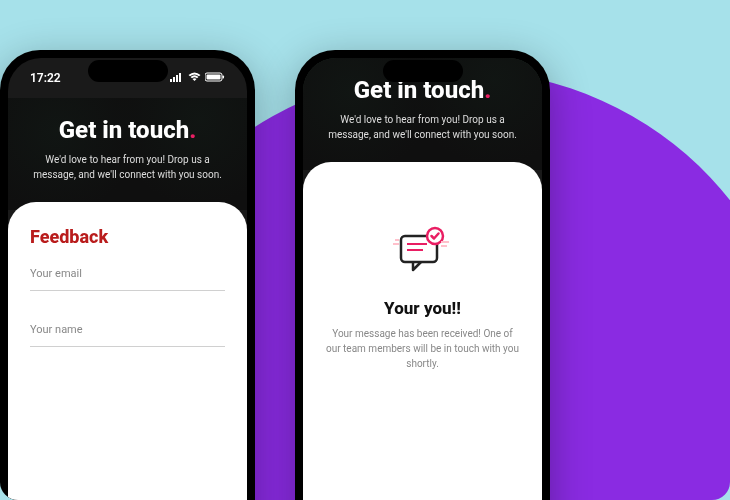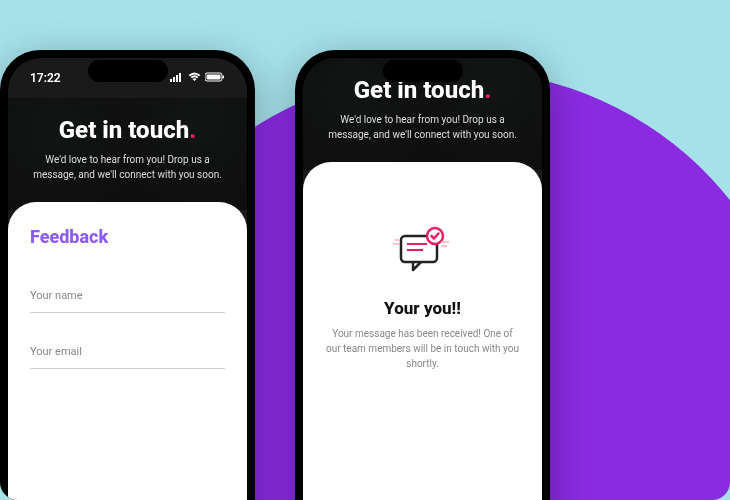--- a/index.html
+++ b/index.html
@@ -9,21 +9,21 @@
 .phone{width:255px;height:520px;background:#000;border-radius:40px;padding:8px;box-shadow:0 10px 40px rgba(0,0,0,.3);position:relative;overflow:hidden}
 .screen{width:100%;height:100%;border-radius:33px;overflow:hidden;background:#1a1a1a;position:relative;display:flex;flex-direction:column}
 .notch{position:absolute;top:10px;left:50%;transform:translateX(-50%);width:80px;height:22px;background:#000;border-radius:14px;z-index:10}
 .statusbar{height:40px;display:flex;justify-content:space-between;align-items:center;padding:0 22px 0 22px;color:#fff;font-size:12px;font-weight:600;position:relative;z-index:5}
 .status-icons{display:flex;gap:4px;align-items:center}
 .hero{padding:18px 20px 28px;text-align:center;background:linear-gradient(rgba(15,15,15,.85),rgba(15,15,15,.85)),radial-gradient(circle at 20% 30%,#1a3a2a,transparent 40%),radial-gradient(circle at 80% 20%,#1a3a2a,transparent 40%),#0f0f0f}
 .hero h1{color:#fff;font-size:24px;font-weight:800;margin-bottom:8px}
 .hero h1 .dot{color:#e91e63}
 .hero p{color:#ddd;font-size:10px;line-height:1.5}
 .sheet{flex:1;background:#fff;border-radius:28px 28px 0 0;margin-top:-8px;padding:24px 22px 18px;display:flex;flex-direction:column;position:relative}
-.sheet h2{font-size:18px;font-weight:800;margin-bottom:32px;color:#8b5cf6}
+.sheet h2{font-size:18px;font-weight:800;margin-bottom:10px;color:#b91c1c}
 .field{border:none;border-bottom:1px solid #d0d0d0;padding:10px 0;font-size:11px;color:#444;background:transparent;margin-bottom:22px;width:100%;outline:none}
 .field::placeholder{color:#888}
 .thanks{flex:1;display:flex;flex-direction:column;align-items:center;justify-content:flex-start;text-align:center;padding-top:40px}
 .illus{margin-bottom:18px}
 .thanks h3{font-size:17px;font-weight:800;color:#111;margin-bottom:8px}
 .thanks p{font-size:10px;color:#888;line-height:1.5;max-width:200px}
 </style>
 </head>
 <body>
 
@@ -52,22 +52,22 @@
                 <rect x="17.5" y="3.5" width="1.5" height="3" rx="0.7" fill="#fff"></rect>
               </svg></span>
         </div>
       </div>
       <div class="hero">
         <h1><span>Get in touch</span><span class="dot">.</span></h1>
         <p>We'd love to hear from you! Drop us a message, and we'll connect with you soon.</p>
       </div>
       <div class="sheet">
         <h2>Feedback</h2>
+        <input class="field" placeholder="Your email" style="">
         <input class="field" placeholder="Your name" style="">
-        <input class="field" placeholder="Your email" style="">
 
       </div>
     </div>
   </div>
 
   <div class="phone">
     <div class="notch"></div>
     <div class="screen">
       <div class="hero">
         <h1><span>Get in touch</span><span class="dot">.</span></h1>

